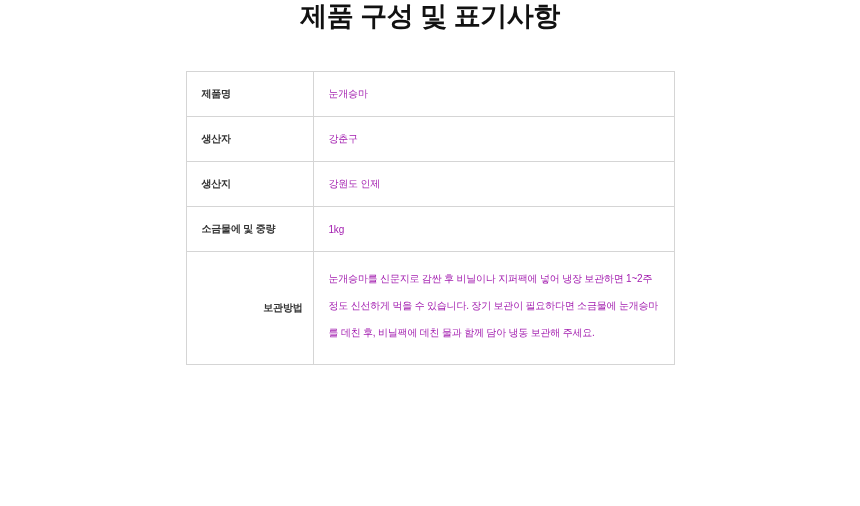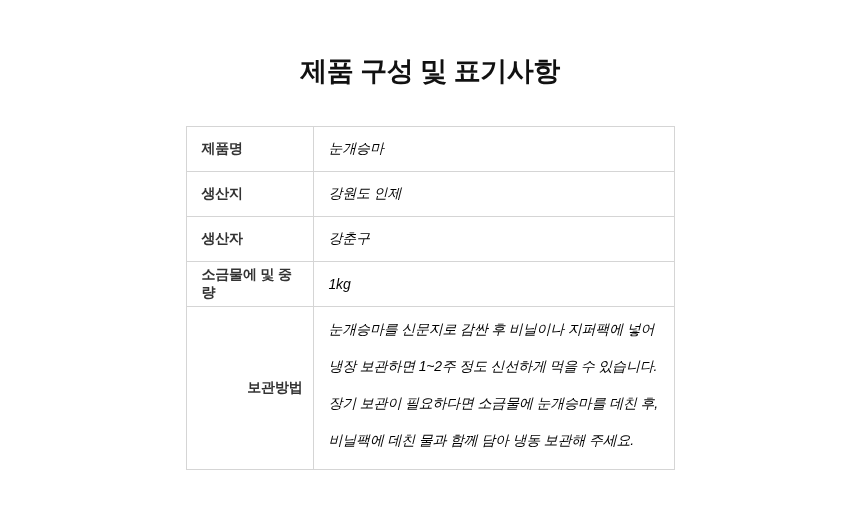--- a/index.html
+++ b/index.html
@@ -12,69 +12,67 @@
     overflow: hidden;
   }
 
   .page {
     width: 860px;
     height: 506px;
     background: #ffffff;
   }
 
   .page-title {
-    margin-top: 55px;
     text-align: center;
     font-size: 27px;
     line-height: 32px;
     font-weight: 700;
     color: #111111;
     letter-spacing: -0.5px;
   }
 
   .info-table {
     width: 489px;
     margin: 39px auto 0;
     border-collapse: collapse;
     table-layout: fixed;
-    font-size: 14px;
+    font-size: 10px;
     letter-spacing: -0.2px;
   }
 
   .info-table th,
   .info-table td {
     border: 1px solid #d5d5d5;
     background: #ffffff;
     vertical-align: middle;
     text-align: left;
   }
 
   .info-table th {
     width: 127px;
     padding: 0 10px 0 15px;
     font-weight: 700;
     color: #333333;
   }
 
   .info-table td {
     padding: 0 14px 0 15px;
-    color: #000000;
+    color: #a21caf;
     font-weight: 400;
-    font-style: italic;
   }
 
   .info-table tr.row-short th,
   .info-table tr.row-short td {
     height: 45px;
   }
 
   .info-table tr.row-tall td {
     padding-top: 4px;
     padding-bottom: 10px;
-    line-height: 37px;
+    line-height: 27px;
   }
 
   .info-table tr.row-tall th {
     height: 113px;
     text-align: right;
   }
 </style>
 </head>
 <body>
 
@@ -84,27 +82,27 @@
 
   <table class="info-table">
     <tbody>
 
       <tr class="row-short">
         <th>제품명</th>
         <td>눈개승마</td>
       </tr>
 
       <tr class="row-short">
-        <th>생산지</th>
-        <td>강원도 인제</td>
+        <th>생산자</th>
+        <td>강춘구</td>
       </tr>
 
       <tr class="row-short">
-        <th>생산자</th>
-        <td>강춘구</td>
+        <th>생산지</th>
+        <td>강원도 인제</td>
       </tr>
 
       <tr class="row-short">
         <th>소금물에 및 중량</th>
         <td>1kg</td>
       </tr>
 
       <tr class="row-tall">
         <th>보관방법</th>
         <td>눈개승마를 신문지로 감싼 후 비닐이나 지퍼팩에 넣어 냉장 보관하면 1~2주 정도 신선하게 먹을 수 있습니다. 장기 보관이 필요하다면 소금물에 눈개승마를 데친 후, 비닐팩에 데친 물과 함께 담아 냉동 보관해 주세요.</td>

